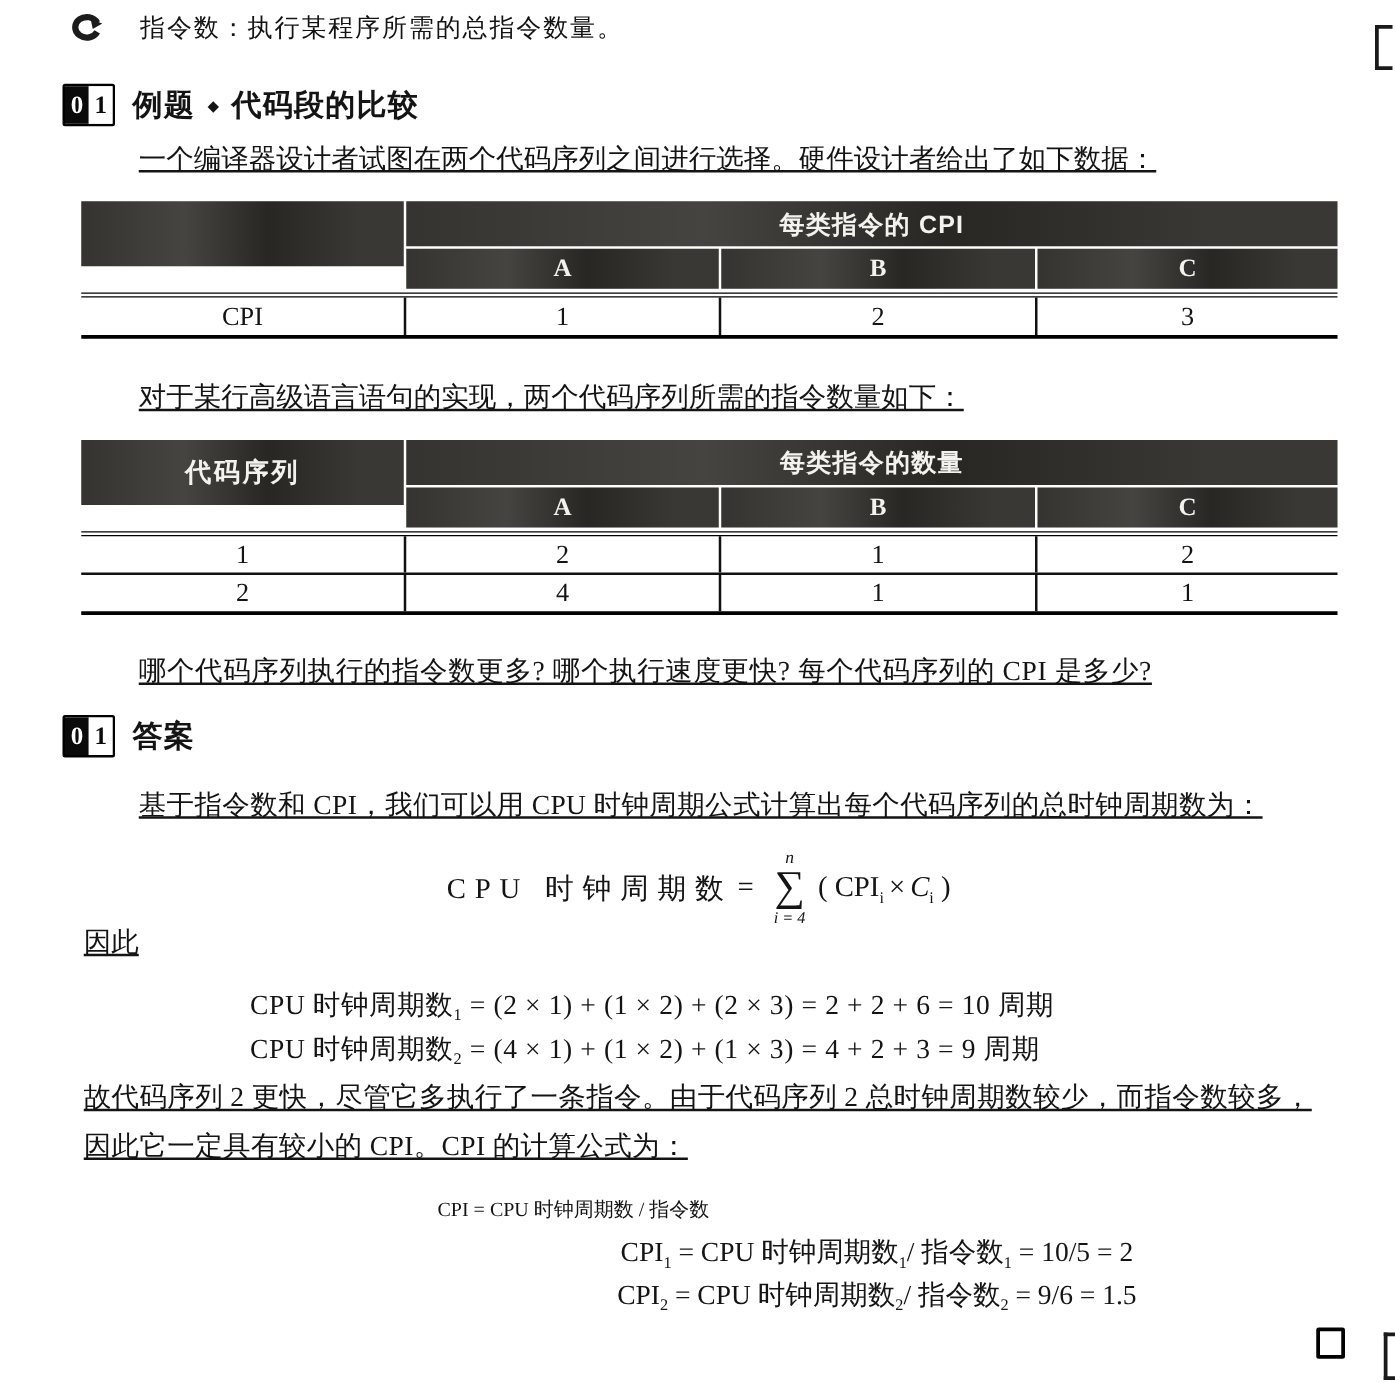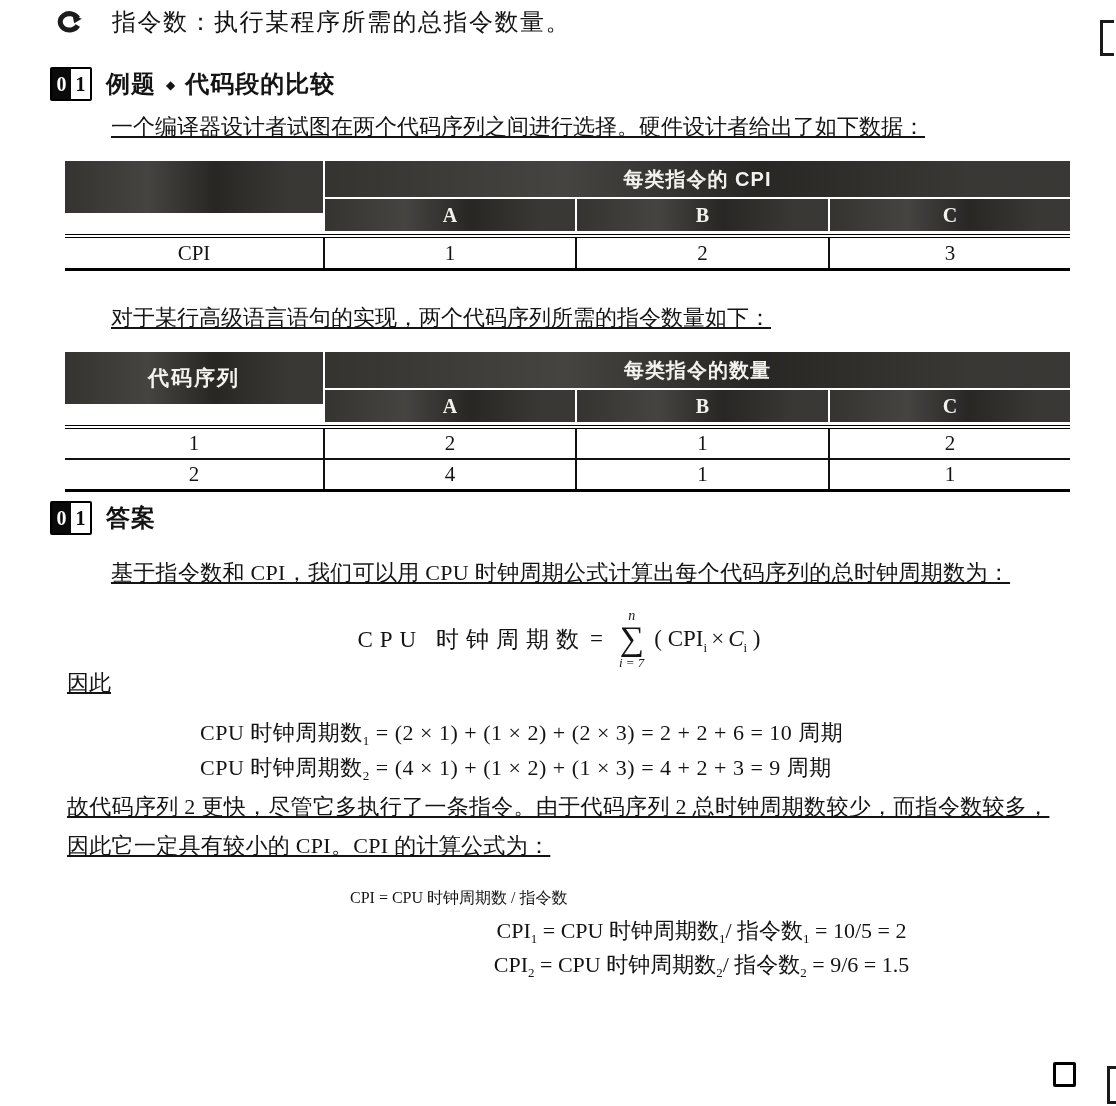--- a/index.html
+++ b/index.html
@@ -6,21 +6,21 @@
   body {
     width:1116px; height:1106px; position:relative; overflow:hidden;
     font-family:"Liberation Serif","DejaVu Serif",serif;
     color:#141414; font-size:22px;
   }
   .page { position:relative; width:1116px; height:1106px; padding:8px 48px 0 50px; box-sizing:border-box; }
 
   
   .top-line { display:flex; align-items:center; gap:30px; height:28px; margin-left:6px; }
   .cicon { width:26px; height:24px; display:inline-flex; }
-  .top-text { font-size:24px; letter-spacing:1.5px; }
+  .top-text { font-size:20px; letter-spacing:1.5px; }
 
   
   .sec-head { display:flex; align-items:center; gap:14px; height:36px; }
   .sec-head.first { margin-top:30px; }
   .sec-head.second { margin-top:8px; }
   .badge { display:inline-flex; width:42px; height:34px; border:2px solid #000; box-sizing:border-box; border-radius:2px;
            font-family:"Liberation Serif","DejaVu Serif",serif; font-weight:bold; font-size:20px; }
   .b-left  { flex:1; background:#0a0a0a; color:#fff; display:flex; align-items:center; justify-content:center; }
   .b-right { flex:1; background:#fff; color:#0a0a0a; display:flex; align-items:center; justify-content:center; }
   .h-label { font-family:Liberation Serif, serif; font-weight:bold; font-size:24px; letter-spacing:1px; }
@@ -157,38 +157,39 @@
       </div>
       <div class="t-row">
         <div>2</div>
         <div>4</div>
         <div>1</div>
         <div>1</div>
       </div>
     </div>
   </div>
 
+  <p class="para indent question">哪个代码序列执行的指令数更多? 哪个执行速度更快? 每个代码序列的 CPI 是多少?</p>
 
   <div class="sec-head second">
     <span class="badge">
       <span class="b-left">0</span>
       <span class="b-right">1</span>
     </span>
     <span class="h-label">答案</span>
   </div>
 
   <p class="para indent ans">基于指令数和 CPI，我们可以用 CPU 时钟周期公式计算出每个代码序列的总时钟周期数为：</p>
 
   <div class="formula-sum">
     <span class="f-lhs">CPU 时钟周期数</span>
     <span class="f-eq">=</span>
     <span class="sigma-stack">
       <span class="sig-n">n</span>
       <span class="sig-sym">∑</span>
-      <span class="sig-low">i = 7</span>
+      <span class="sig-low">i = 4</span>
     </span>
     <span class="f-term"><span>( CPI</span><sub>i</sub><span class="f-x">×</span><span class="f-var">C</span><sub>i</sub><span> )</span></span>
   </div>
 
   <p class="para therefore">因此</p>
 
   <div class="calc-line"><span>CPU 时钟周期数</span><sub>1</sub><span> = (2 × 1) + (1 × 2) + (2 × 3) = 2 + 2 + 6 = 10 周期</span></div>
   <div class="calc-line"><span>CPU 时钟周期数</span><sub>2</sub><span> = (4 × 1) + (1 × 2) + (1 × 3) = 4 + 2 + 3 = 9 周期</span></div>
 
   <p class="para concl">故代码序列 2 更快，尽管它多执行了一条指令。由于代码序列 2 总时钟周期数较少，而指令数较多，因此它一定具有较小的 CPI。CPI 的计算公式为：</p>

